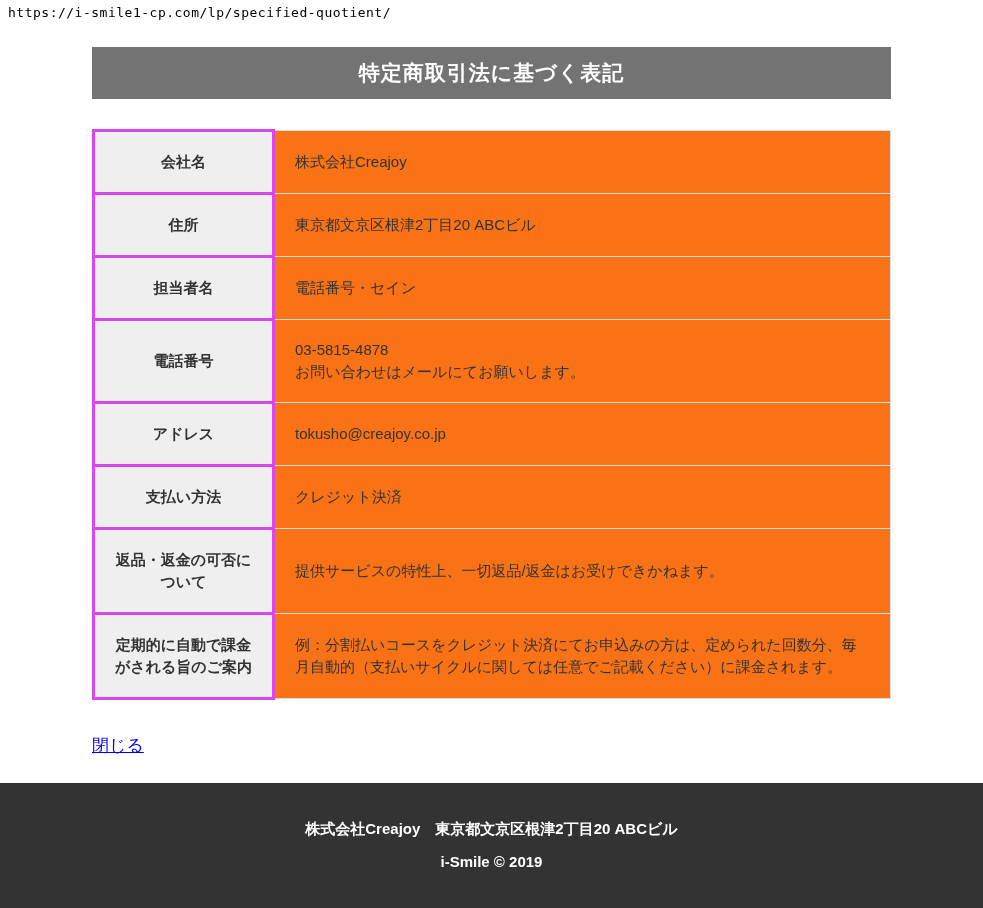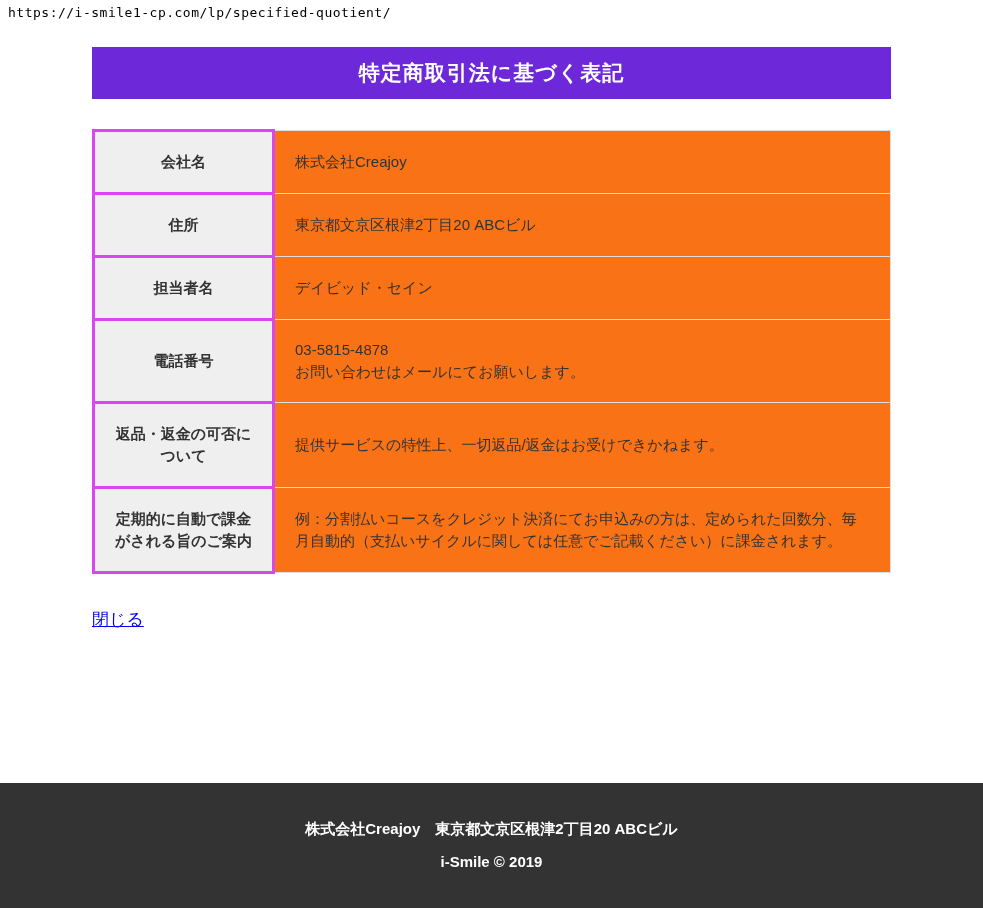--- a/index.html
+++ b/index.html
@@ -106,49 +106,61 @@
 </style>
 </head>
 <body>
 
 <div class="page">
 
   <div class="url-line">https://i-smile1-cp.com/lp/specified-quotient/</div>
 
   <div class="container">
 
-    <div class="title-banner" style="background: #6d28d9;">
+    <div class="title-banner" style="background: #737373;">
       <h1>特定商取引法に基づく表記</h1>
     </div>
 
     <table class="tokusho-table">
       <tbody id="tokusho-body">
           <tr>
             <th>会社名</th>
             <td>
               <div>株式会社Creajoy</div>
             </td>
           </tr>
           <tr>
             <th>住所</th>
             <td>
               <div>東京都文京区根津2丁目20 ABCビル</div>
             </td>
           </tr>
           <tr>
             <th>担当者名</th>
             <td>
-              <div>デイビッド・セイン</div>
+              <div>電話番号・セイン</div>
             </td>
           </tr>
           <tr>
             <th>電話番号</th>
             <td>
               <div>03-5815-4878</div>
               <div>お問い合わせはメールにてお願いします。</div>
+            </td>
+          </tr>
+          <tr>
+            <th>アドレス</th>
+            <td>
+              <div>tokusho@creajoy.co.jp</div>
+            </td>
+          </tr>
+          <tr>
+            <th>支払い方法</th>
+            <td>
+              <div>クレジット決済</div>
             </td>
           </tr>
           <tr>
             <th>返品・返金の可否について</th>
             <td>
               <div>提供サービスの特性上、一切返品/返金はお受けできかねます。</div>
             </td>
           </tr>
           <tr>
             <th>定期的に自動で課金がされる旨のご案内</th>

